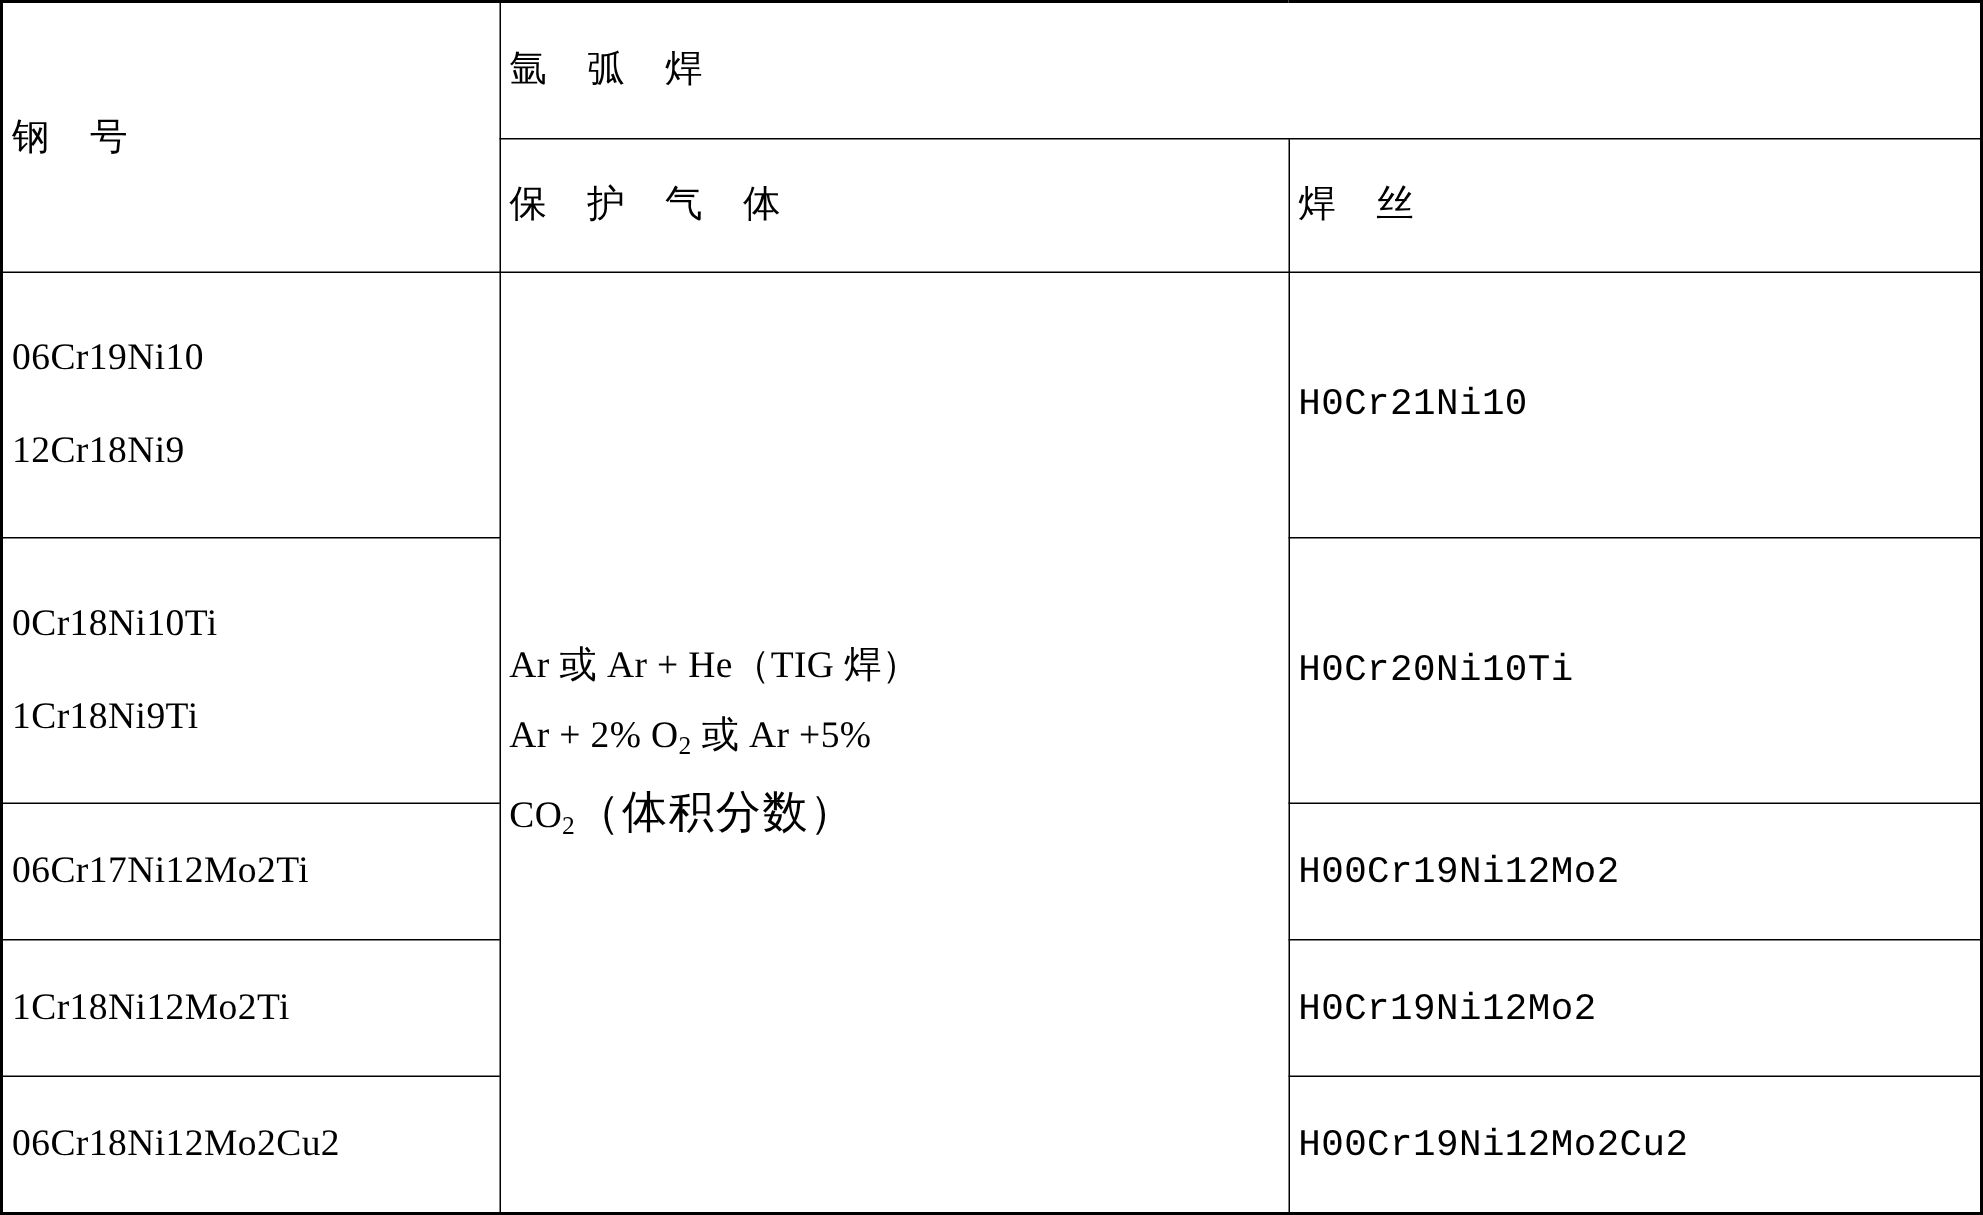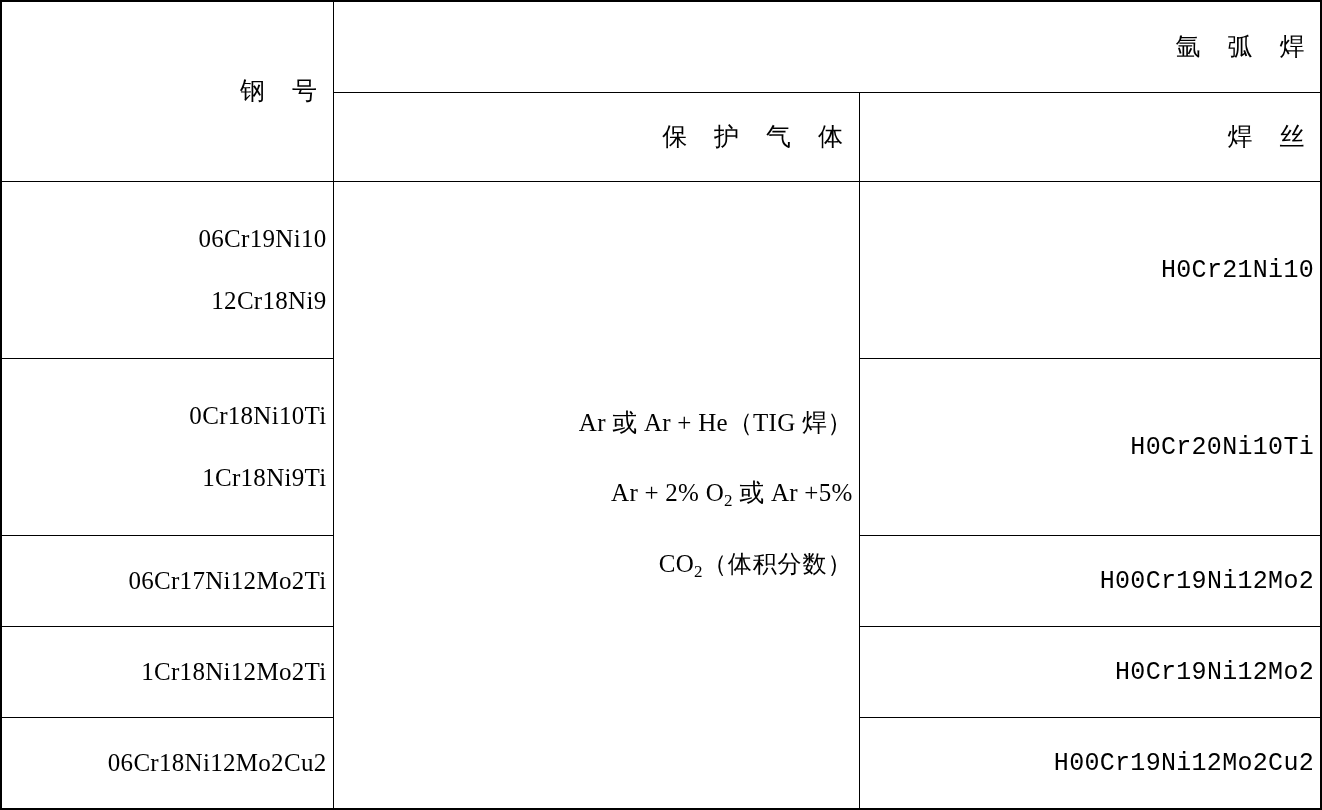--- a/index.html
+++ b/index.html
@@ -20,57 +20,57 @@
   }
   table.spec {
     border-collapse: collapse;
     table-layout: fixed;
     width: 1322px;
     height: 810px;
     margin: 0;
   }
   table.spec td {
     border: 1px solid #000000;
-    text-align: right;
+    text-align: left;
     vertical-align: middle;
     padding: 2px 6px;
     font-size: 25px;
     line-height: 1.45;
     font-family: "Liberation Serif", serif;
   }
   
   table.spec {
     border: 2px solid #000000;
   }
   .cjk {
     font-family: "DejaVu Sans", sans-serif;
     letter-spacing: 0.38em;
     font-size: 25px;
   }
   .cjk-tight {
     font-family: "DejaVu Sans", sans-serif;
     letter-spacing: 0.04em;
-    font-size: 24px;
+    font-size: 30px;
   }
   .col-steel { width: 332px; }
   .col-gas   { width: 526px; }
   .col-wire  { width: 462px; }
 
   .steel-cell .line {
     display: block;
     letter-spacing: 0.012em;
   }
   .steel-cell .line + .line { margin-top: 26px; }
 
   .gas-cell .gline {
     display: block;
     letter-spacing: 0.01em;
     white-space: nowrap;
   }
-  .gas-cell .gline + .gline { margin-top: 33px; }
+  .gas-cell .gline + .gline { margin-top: 10px; }
 
   sub {
     font-size: 0.68em;
     vertical-align: -0.28em;
   }
 
   .wire-cell span { letter-spacing: 0.012em; font-family: Liberation Mono, monospace; }
 
   .hdr-top { height: 90px; }
   .hdr-sub { height: 88px; }

